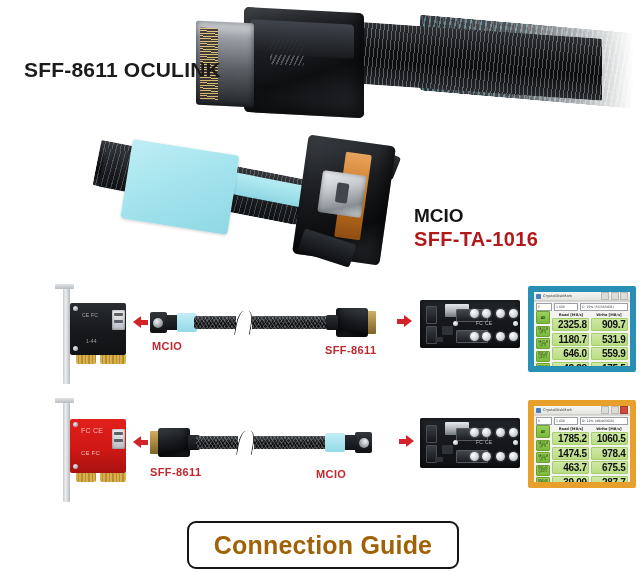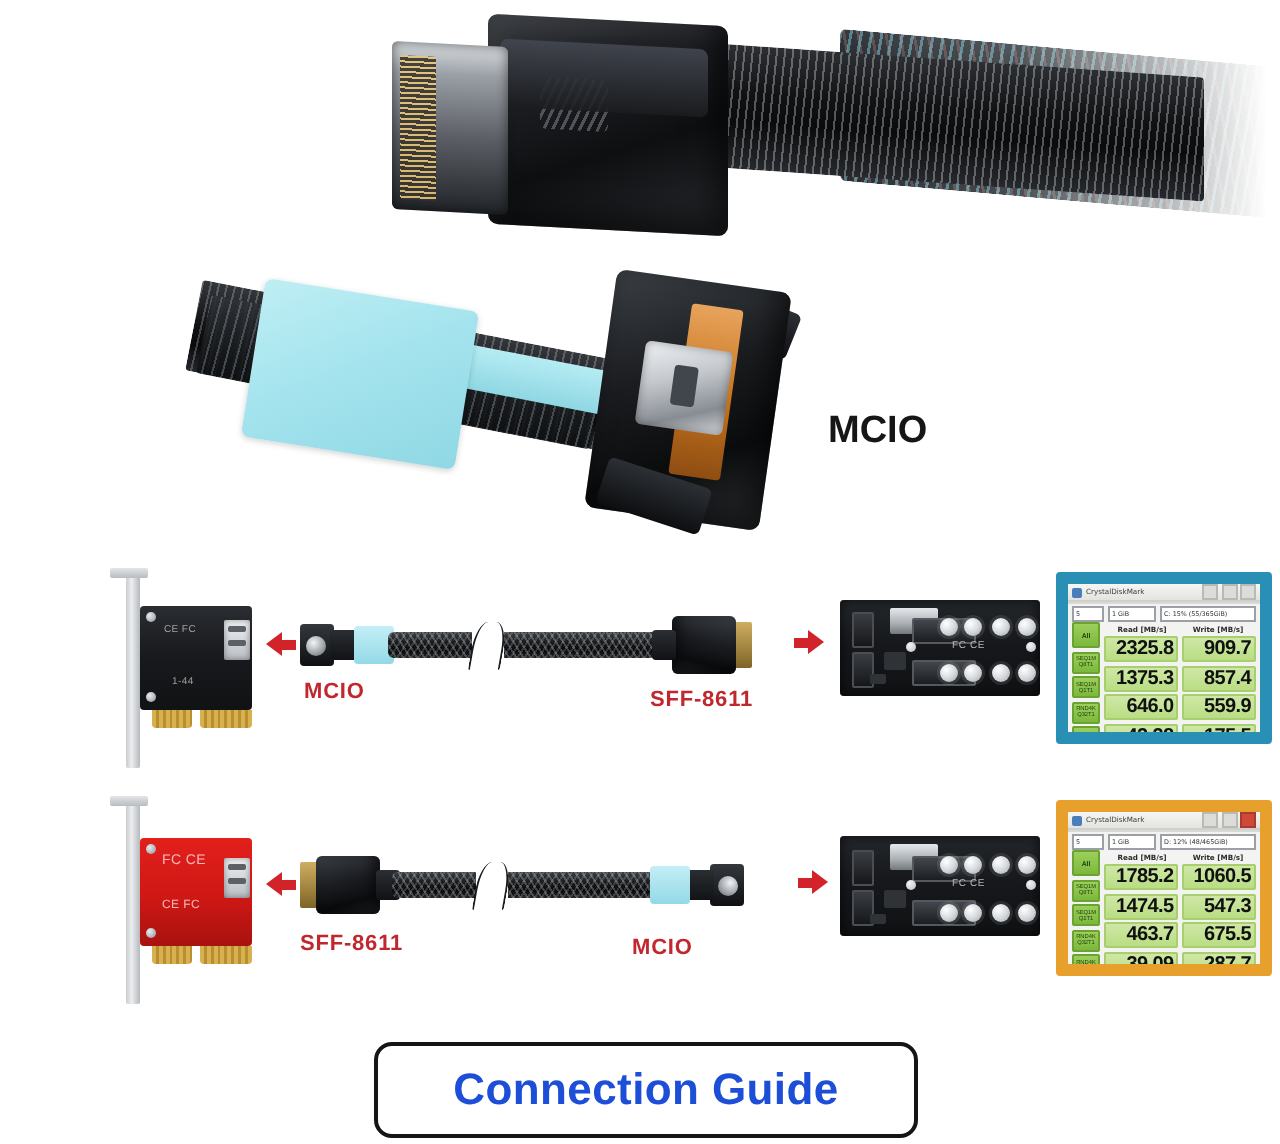--- a/index.html
+++ b/index.html
@@ -366,49 +366,51 @@
     letter-spacing:-.3px;
   }
 
   
   #guide{
     position:absolute;left:187px;top:521px;width:268px;height:44px;
     border:2.5px solid #151515;border-radius:9px;background:#fff;
     display:flex;align-items:center;justify-content:center;
   }
   #guide-text{
-    font-size:22px;font-weight:700;color:#1d4ed8;letter-spacing:.2px;
+    font-size:25px;font-weight:700;color:#a16207;letter-spacing:.2px;
   }
 </style>
 </head>
 <body>
 
 <div class="stage">
 
   <div id="hero1">
     <div class="ocu-ribbon-fade"></div>
     <div class="ocu-ribbon"></div>
     <div class="ocu-body"></div>
     <div class="ocu-latch"></div>
     <div class="ocu-head"></div>
     <div class="ocu-pins"></div>
+    <div class="lbl" id="hero1-title">SFF-8611 OCULINK</div>
   </div>
 
   <div id="hero2">
     <div class="mcio-ribbon"></div>
     <div class="mcio-ribbon2"></div>
     <div class="mcio-strip"></div>
     <div class="mcio-tag"></div>
     <div class="mcio-wing-a"></div>
     <div class="mcio-conn"></div>
     <div class="mcio-gold"></div>
     <div class="mcio-clip"></div>
     <div class="mcio-wing-b"></div>
   </div>
   <div class="lbl" id="hero2-l1">MCIO</div>
+  <div class="lbl" id="hero2-l2">SFF-TA-1016</div>
 
   <div class="row" id="row1">
 
     <div class="pcie black" style="left:8px;top:2px;width:118px;height:100px;">
       <div class="bracket" style="left:55px;top:0;height:100px;"></div>
       <div class="bracket-tab" style="left:47px;top:0;"></div>
       <div class="pcb" style="left:62px;top:19px;width:56px;height:52px;"></div>
       <div class="gold-fingers" style="left:68px;top:71px;width:20px;"></div>
       <div class="gold-fingers" style="left:92px;top:71px;width:26px;"></div>
       <div class="notch" style="left:88px;top:71px;width:4px;"></div>
@@ -504,22 +506,22 @@
             <div class="colhead">
               <span>Read [MB/s]</span>
               <span>Write [MB/s]</span>
             </div>
             <div class="cells">
               <div class="brow">
                 <div class="cell">2325.8</div>
                 <div class="cell">909.7</div>
               </div>
               <div class="brow">
-                <div class="cell">1375.3</div>
-                <div class="cell">857.4</div>
+                <div class="cell">1180.7</div>
+                <div class="cell">531.9</div>
               </div>
               <div class="brow">
                 <div class="cell">646.0</div>
                 <div class="cell">559.9</div>
               </div>
               <div class="brow">
                 <div class="cell">43.38</div>
                 <div class="cell">175.5</div>
               </div>
             </div>
@@ -632,21 +634,21 @@
               <span>Read [MB/s]</span>
               <span>Write [MB/s]</span>
             </div>
             <div class="cells">
               <div class="brow">
                 <div class="cell">1785.2</div>
                 <div class="cell">1060.5</div>
               </div>
               <div class="brow">
                 <div class="cell">1474.5</div>
-                <div class="cell">547.3</div>
+                <div class="cell">978.4</div>
               </div>
               <div class="brow">
                 <div class="cell">463.7</div>
                 <div class="cell">675.5</div>
               </div>
               <div class="brow">
                 <div class="cell">39.09</div>
                 <div class="cell">287.7</div>
               </div>
             </div>

